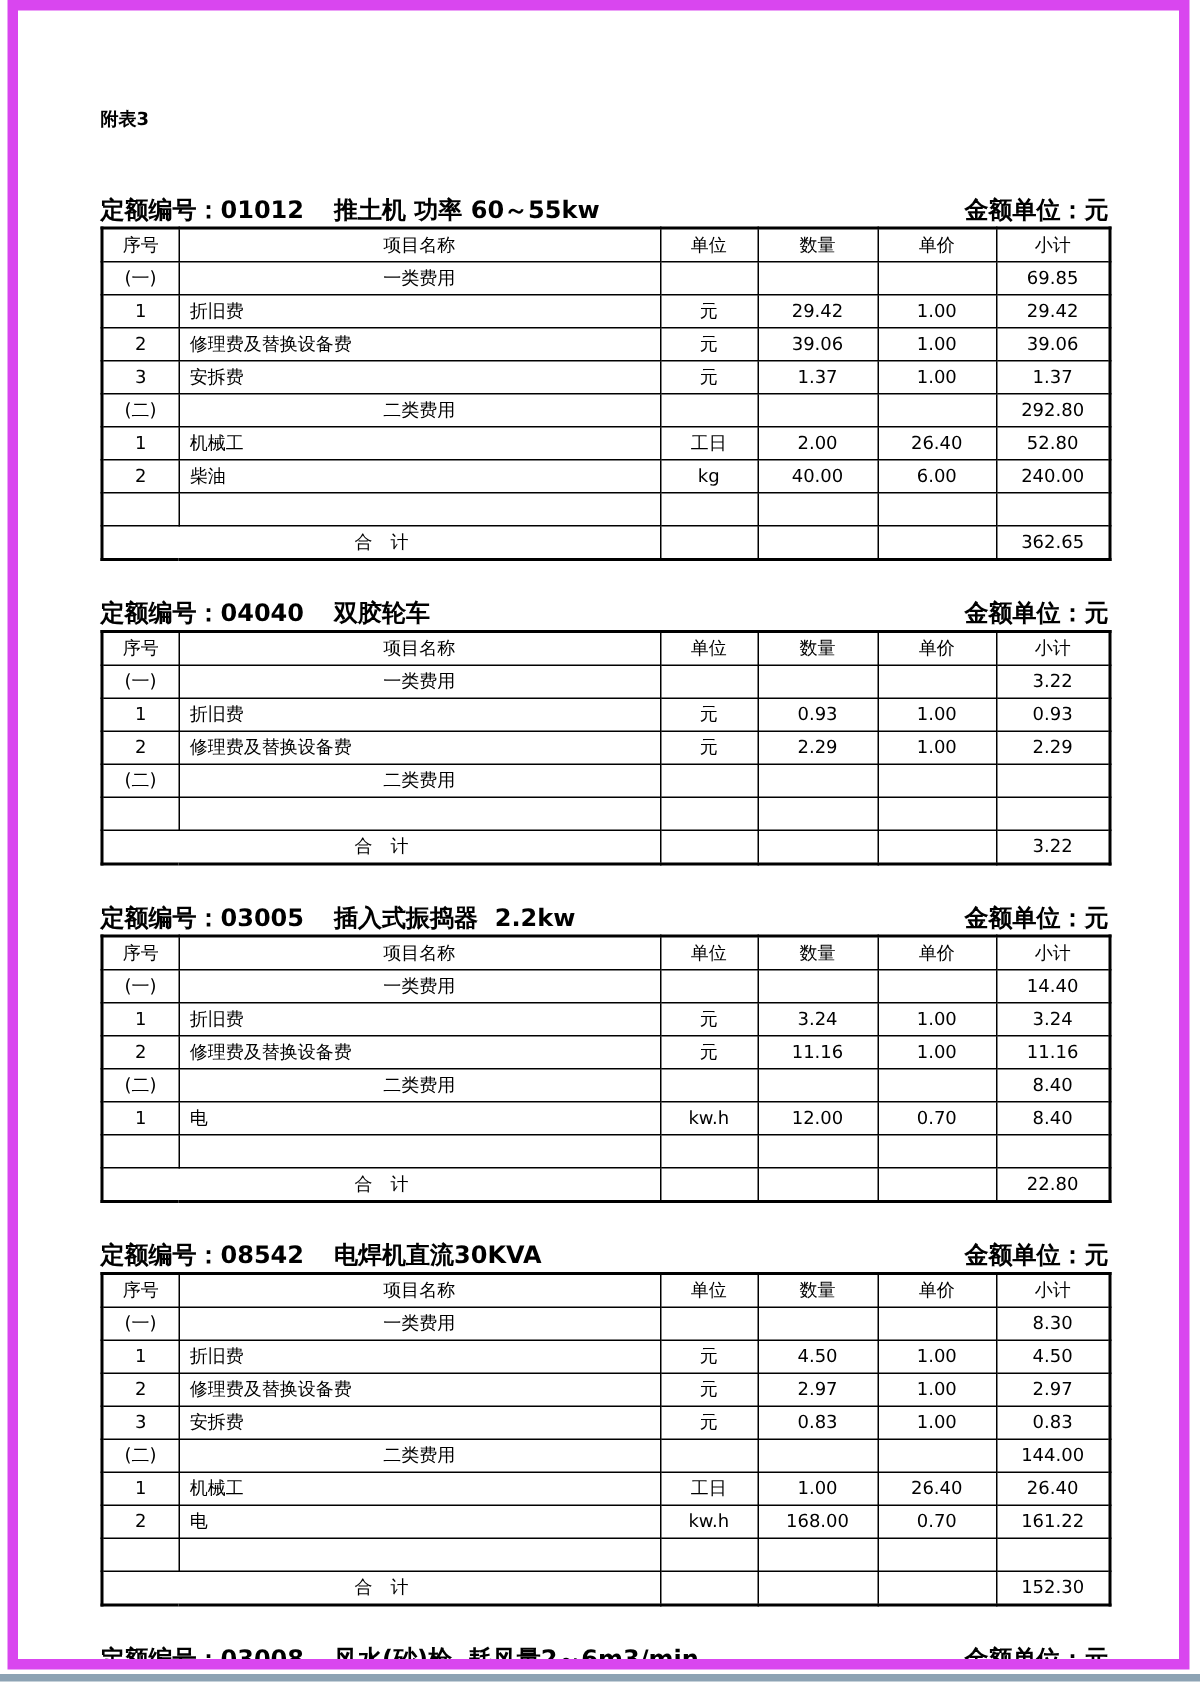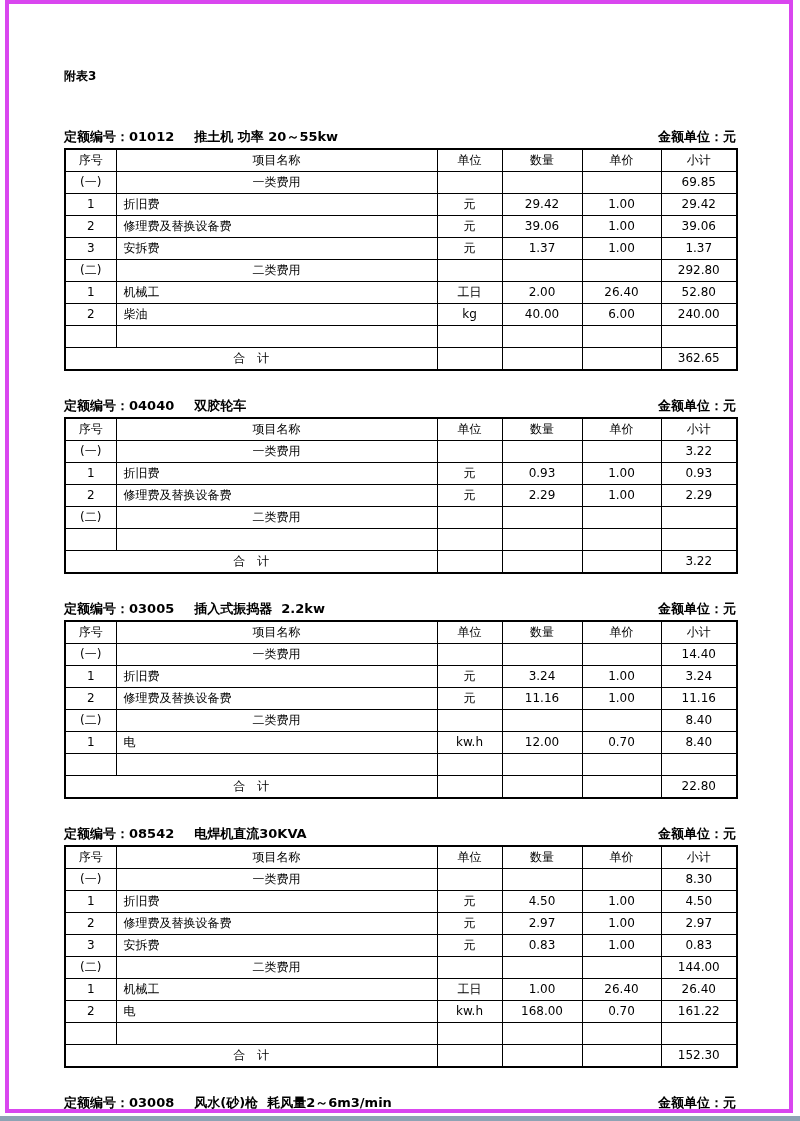--- a/index.html
+++ b/index.html
@@ -7,37 +7,37 @@
   body {
     width: 800px; height: 1121px;
     position: relative;
     overflow: hidden;
     font-family: "DejaVu Sans", "Liberation Sans", sans-serif;
     color: #000;
   }
   .frame {
     position: absolute; left: 5px; top: 0;
     width: 788px; height: 1113px;
-    border: 4px solid #d946ef;
+    border: 7px solid #d946ef;
     background: #fff;
     overflow: hidden;
   }
   .window-bottom-edge {
     position: absolute; left: 0; bottom: 0;
     width: 800px; height: 5px;
     background: #8da3b4;
   }
   .content { padding: 56px 0 0 55px; }
   .doc-header { position: relative; width: 672px; height: 26px; margin-bottom: 18px; }
   .appendix-tag { position: absolute; left: 0; top: 8px; font-size: 12px; font-weight: bold; }
   .page-title { text-align: center; font-size: 17px; font-weight: bold; letter-spacing: 1px; }
   .quota-section { width: 672px; }
   .section-head {
     display: flex; align-items: flex-end;
-    width: 672px; font-size: 13px; font-weight: bold;
+    width: 672px; font-size: 16px; font-weight: bold;
     line-height: 15px; margin: 2px 0 4px;
     white-space: pre;
   }
   .machine-name { margin-left: 20px; }
   .amount-unit { margin-left: auto; margin-top: 25px; }
   table.cost-table {
     width: 672px; border-collapse: collapse;
     border: 2px solid #000; table-layout: fixed;
     background: #fff;
   }
@@ -63,21 +63,21 @@
 
 <div class="frame">
   <div class="content">
     <div class="doc-header">
       <span class="appendix-tag">附表3</span>
     </div>
     <div id="sections">
   <section class="quota-section">
     <div class="section-head">
       <span class="quota-label">定额编号：</span><span class="quota-code">01012</span>
-      <span class="machine-name">推土机 功率 20～55kw</span>
+      <span class="machine-name">推土机 功率 60～55kw</span>
       <span class="amount-unit">金额单位：元</span>
     </div>
     <table class="cost-table">
       <colgroup>
         <col class="col-no">
               <col class="col-name">
               <col class="col-unit">
         <col class="col-qty">
               <col class="col-price">
               <col class="col-sub">

